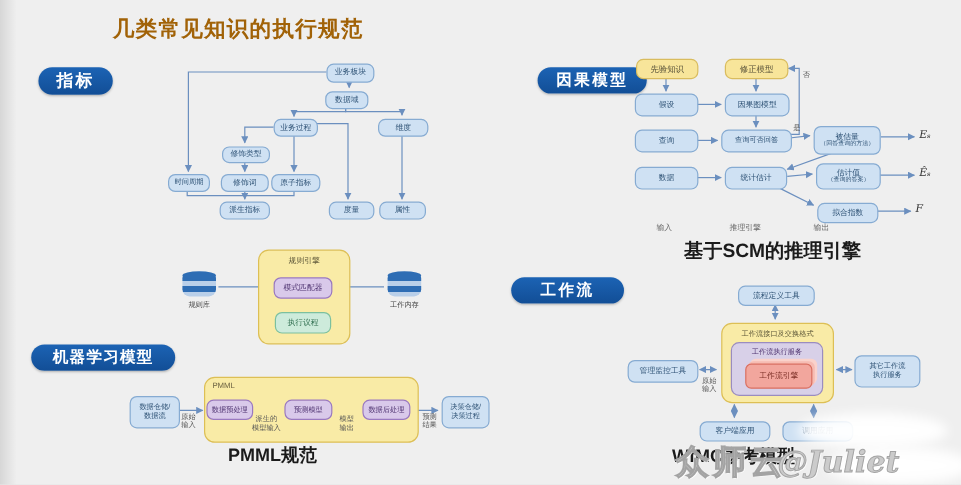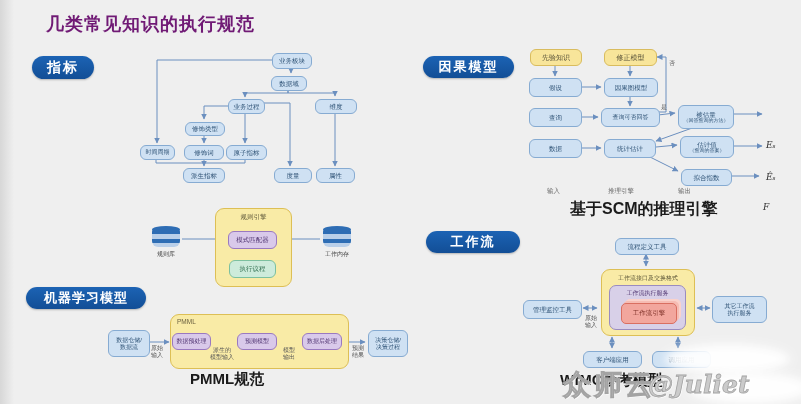--- a/index.html
+++ b/index.html
@@ -1,21 +1,21 @@
 <!DOCTYPE html>
 <html><head>
 <meta charset="utf-8">
 <style>
   html,body{margin:0;padding:0;background:#e2e2e2;}
   #canvas{position:relative;width:801px;height:404px;background:#efefef;overflow:hidden;
     font-family:"Liberation Sans","DejaVu Sans",sans-serif;color:#222;}
   #canvas::before{content:"";position:absolute;left:0;top:0;bottom:0;width:14px;
     background:linear-gradient(to right,rgba(0,0,0,.10),rgba(0,0,0,0));pointer-events:none;z-index:40;}
   .abs{position:absolute;}
-  .title{font-size:18px;font-weight:800;color:#701a75;letter-spacing:1px;}
+  .title{font-size:18px;font-weight:800;color:#a16207;letter-spacing:1px;margin-left:48px;}
   .pill{display:flex;align-items:center;justify-content:center;background:linear-gradient(#1c63b4,#124e96);
     color:#fff;font-weight:700;border-radius:13px;font-size:13px;letter-spacing:2px;box-shadow:0 1px 2px rgba(0,0,0,.25);}
   .node{display:flex;align-items:center;justify-content:center;text-align:center;
     background:#cfe1f3;border:1px solid #86abd2;border-radius:6px;font-size:7px;color:#2f5376;line-height:1.1;}
   .node.tiny{font-size:6.5px;}
   .node.two{flex-direction:column;font-size:6px;}
   .ynode{background:#f8e59a;border:1px solid #d9bc5e;color:#565038;display:flex;align-items:center;justify-content:center;
     border-radius:6px;font-size:7px;}
   .ybox{background:#f9eba6;border:1px solid #ddbf55;border-radius:9px;}
   .pnode{background:#d9c9ea;border:1px solid #9a79c0;border-radius:6px;color:#4e3370;
@@ -23,21 +23,21 @@
   .gnode{background:#cdebdb;border:1px solid #7cc09f;border-radius:6px;color:#2f6e4f;
     display:flex;align-items:center;justify-content:center;font-size:6.5px;}
   .rednode{background:#f2a69d;border:1px solid #d96f61;border-radius:5px;color:#7c2f26;
     display:flex;align-items:center;justify-content:center;font-size:6.5px;
     box-shadow:2px -2px 0 #f6bcb3,4px -4px 0 #fad2cb;}
   .pbox{background:#d8d0e8;border:1px solid #9a8cc0;border-radius:7px;}
   .boxtitle{position:absolute;width:100%;text-align:center;font-size:6px;color:#5c5638;}
   .lbl{font-size:6px;color:#555;line-height:1.2;text-align:center;}
   .lbl span{display:block;}
   .cap{font-weight:800;color:#1b1b1b;text-align:left;}
-  .sym{font-family:"DejaVu Serif",serif;font-style:italic;font-size:9px;color:#333;margin-top:32px;}
+  .sym{font-family:"DejaVu Serif",serif;font-style:italic;font-size:9px;color:#333;}
   .db{width:28px;height:22px;}
   .db .body{position:absolute;left:0;top:3px;width:28px;height:18px;border-radius:3px 3px 6px 6px;
     background:linear-gradient(to bottom,#2e6db4 0 28%,#b9cfe9 28% 54%,#2e6db4 54% 80%,#b9cfe9 80% 100%);}
   .db .top{position:absolute;left:0;top:0;width:28px;height:7px;border-radius:50%;background:#2e6db4;}
   .dblbl{font-size:6px;color:#444;text-align:center;}
   .wm-blob{background:#fff;border-radius:50%;filter:blur(5px);opacity:.95;z-index:50;}
   .wm-text{z-index:51;color:#cbcbcb;-webkit-text-stroke:.8px #a3a3a3;
     text-shadow:1px 1px 0 rgba(255,255,255,.8);font-weight:900;}
   svg{position:absolute;left:0;top:0;z-index:1;}
   .abs{z-index:2;}
@@ -96,21 +96,21 @@
       <path d="M697 308 L710 308" marker-start="url(#ah)" marker-end="url(#ah)"></path>
       <path d="M612 337 L612 348" marker-start="url(#ah)" marker-end="url(#ah)"></path>
       <path d="M678 337 L678 348" marker-start="url(#ah)" marker-end="url(#ah)"></path>
     </g>
   </svg>
 
   <div class="abs title" style="left:46px;top:12px;">几类常见知识的执行规范</div>
 
   <div class="abs pill" style="left:32px;top:56px;width:62px;height:23px;font-size:14px;">指标</div>
   <div class="abs pill" style="left:26px;top:287px;width:120px;height:22px;letter-spacing:1px;font-family:Liberation Serif, serif;">机器学习模型</div>
-  <div class="abs pill" style="left:423px;top:56px;width:91px;height:22px;">因果模型</div>
+  <div class="abs pill" style="left:448px;top:56px;width:91px;height:22px;">因果模型</div>
   <div class="abs pill" style="left:426px;top:231px;width:94px;height:22px;">工作流</div>
 
   <div class="abs node tiny" style="left:272px;top:53px;width:38px;height:14px;">业务板块</div>
   <div class="abs node tiny" style="left:271px;top:76px;width:34px;height:13px;">数据域</div>
   <div class="abs node tiny" style="left:228px;top:99px;width:35px;height:13px;">业务过程</div>
   <div class="abs node tiny" style="left:315px;top:99px;width:40px;height:13px;">维度</div>
   <div class="abs node tiny" style="left:185px;top:122px;width:38px;height:12px;">修饰类型</div>
   <div class="abs node tiny" style="left:140px;top:145px;width:33px;height:13px;font-size:6px;">时间周期</div>
   <div class="abs node tiny" style="left:184px;top:145px;width:38px;height:13px;">修饰词</div>
   <div class="abs node tiny" style="left:226px;top:145px;width:39px;height:13px;">原子指标</div>

